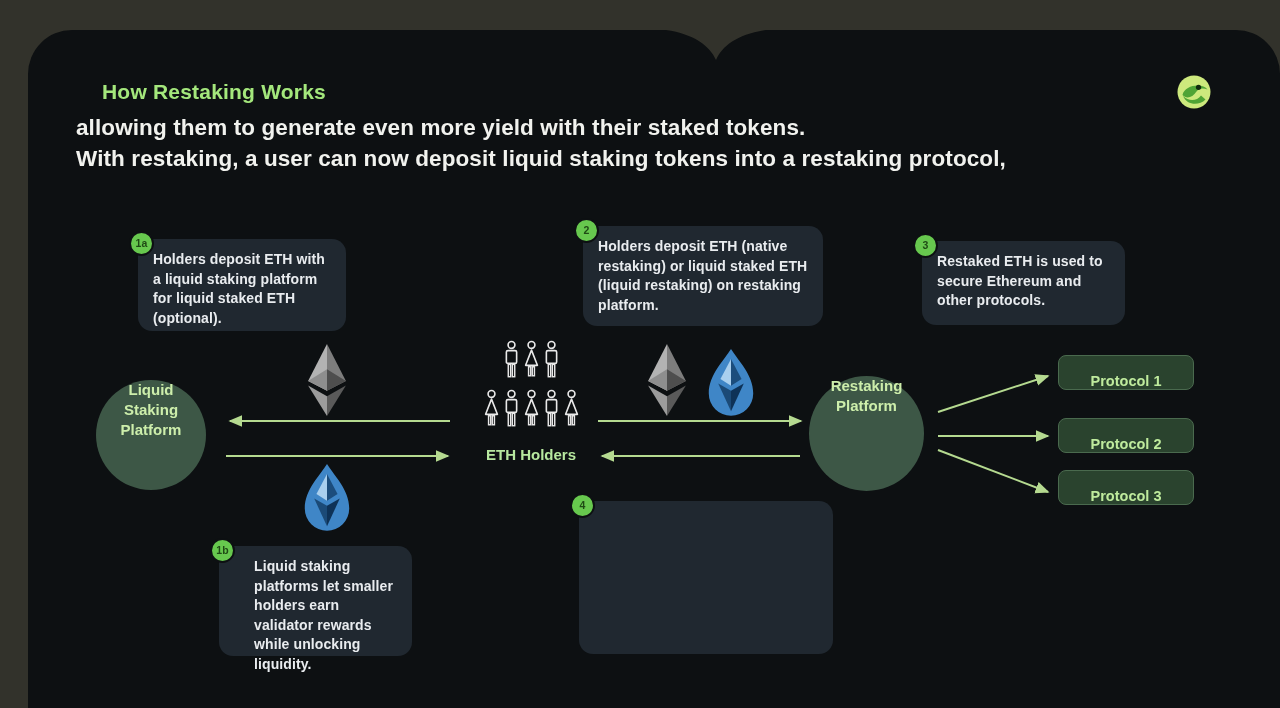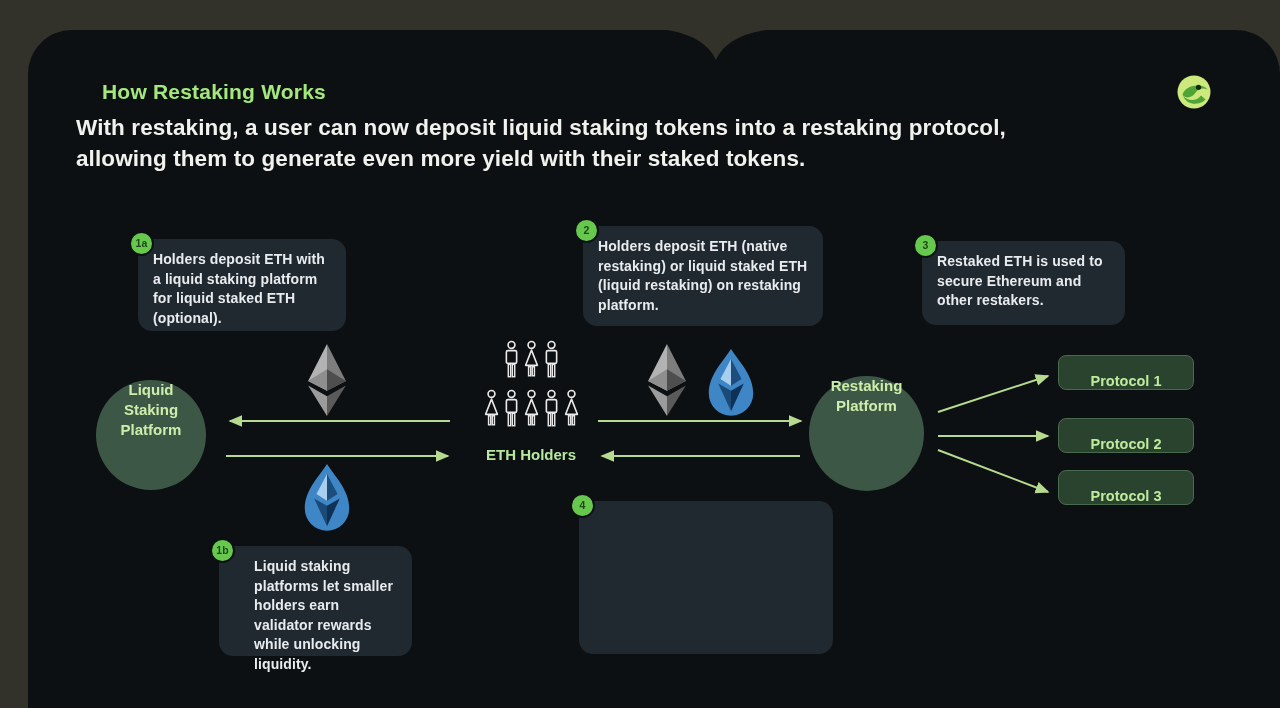--- a/index.html
+++ b/index.html
@@ -90,22 +90,22 @@
   </defs>
 </svg>
 
 <div class="card"></div>
 <svg class="notch" width="100" height="30">
   <path d="M0,0 C28,4 44,16 50,30 C56,16 72,4 100,0 Z" fill="#32322b"></path>
 </svg>
 
 <div class="title">How Restaking Works</div>
 <div class="subtitle">
+  <div>allowing them to generate even more yield with their staked tokens.</div>
   <div>With restaking, a user can now deposit liquid staking tokens into a restaking protocol,</div>
-  <div>allowing them to generate even more yield with their staked tokens.</div>
 </div>
 
 <svg class="brand" viewBox="0 0 34 34">
   <circle cx="17" cy="17" r="16.5" fill="#cde97d"></circle>
   <path d="M5.5,20 C7.5,9.5 26,7.5 30.5,14.5 C26,12.5 21.5,13.5 19.5,16.5 C15.5,22.5 9.5,24.5 5.5,20 Z" fill="#4fa435"></path>
   <path d="M6,21 C12,27 20,26 24,20.5 L28.5,24.5 C22,31 10,30.5 6,21 Z" fill="#4fa435"></path>
   <circle cx="21.5" cy="12.3" r="2.6" fill="#12290f"></circle>
 </svg>
 
 <div class="callout" style="left:138px;top:239px;width:208px;height:92px;">
@@ -113,21 +113,21 @@
   <div>Holders deposit ETH with a liquid staking platform for liquid staked ETH (optional).</div>
 </div>
 
 <div class="callout" style="left:583px;top:226px;width:240px;height:100px;">
   <div class="badge">2</div>
   <div>Holders deposit ETH (native restaking) or liquid staked ETH (liquid restaking)  on restaking platform.</div>
 </div>
 
 <div class="callout" style="left:922px;top:241px;width:203px;height:84px;">
   <div class="badge">3</div>
-  <div>Restaked ETH is used to secure Ethereum and other restakers.</div>
+  <div>Restaked ETH is used to secure Ethereum and other protocols.</div>
 </div>
 
 <div class="callout" style="left:219px;top:546px;width:193px;height:110px;padding-left:35px;">
   <div class="badge">1b</div>
   <div>Liquid staking platforms let smaller holders earn validator rewards while unlocking liquidity.</div>
 </div>
 
 <div class="callout" style="left:579px;top:501px;width:254px;height:153px;">
   <div class="badge">4</div>
 </div>

